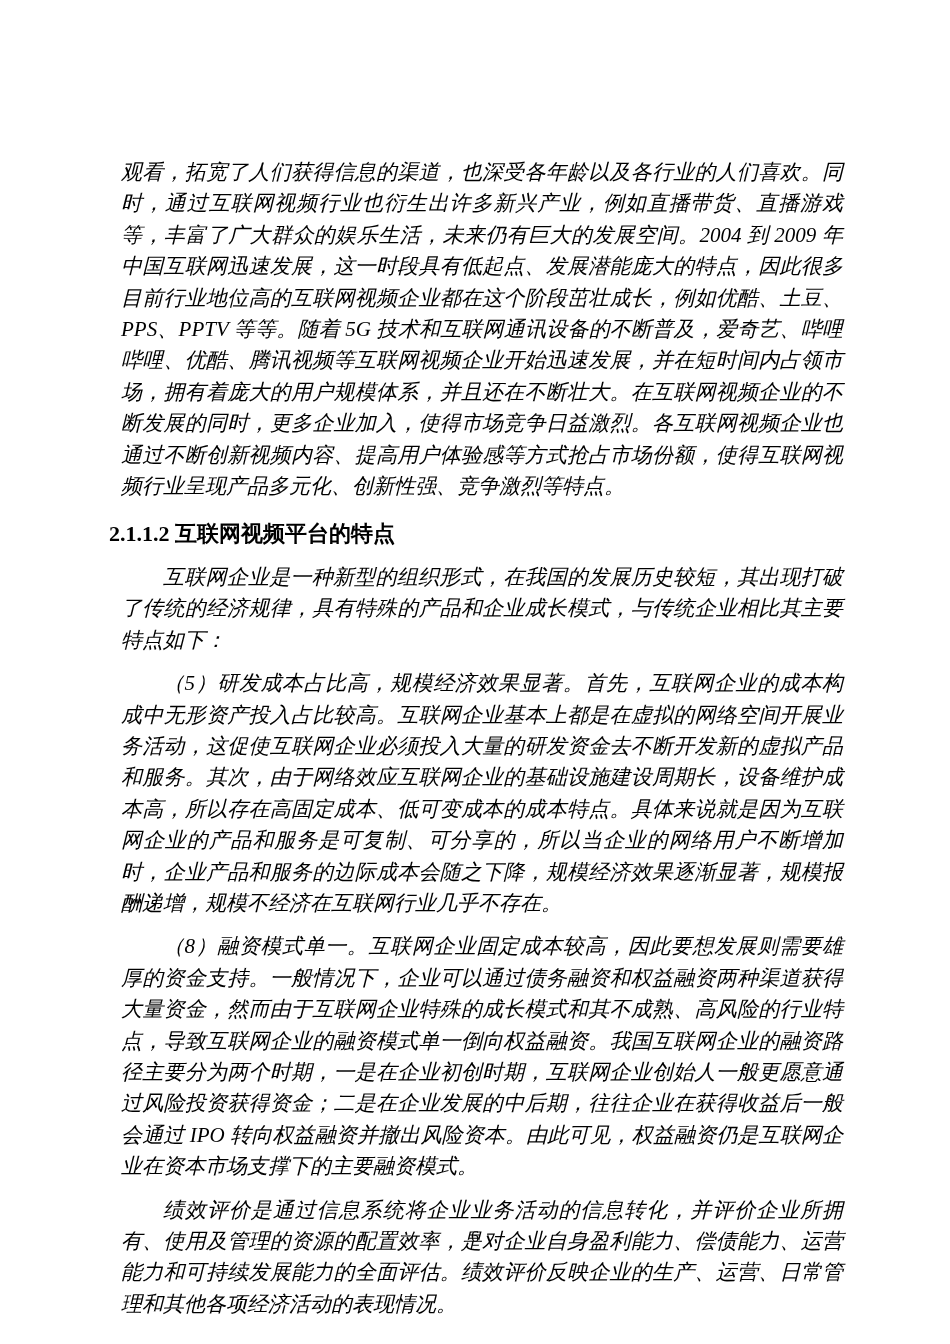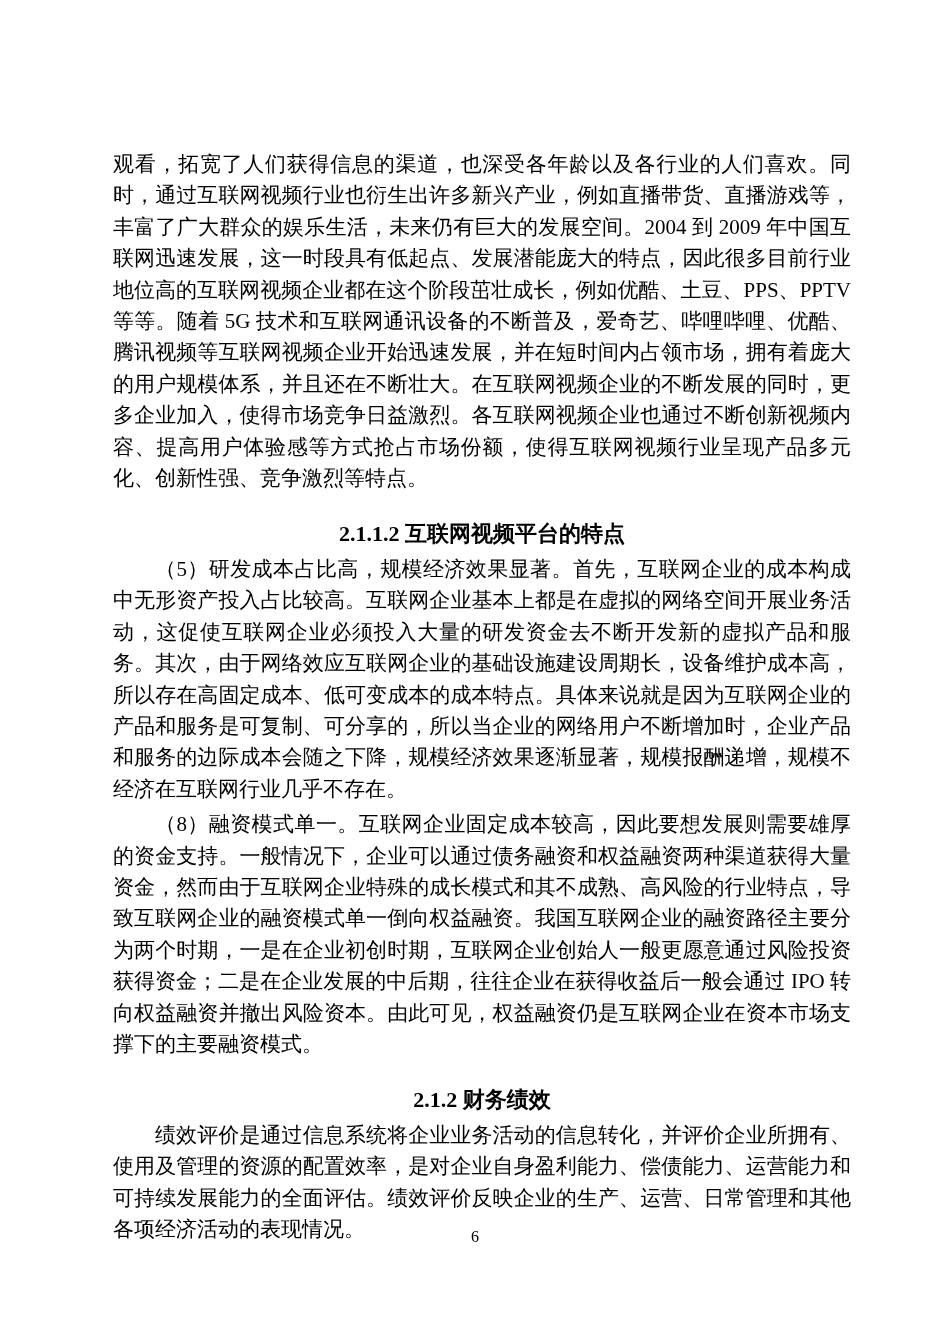--- a/index.html
+++ b/index.html
@@ -21,33 +21,34 @@
     position: absolute;
     left: 109px;
     top: 145px;
     width: 746px;
     font-size: 21px;
     line-height: 31.4px;
     text-align: justify;
     text-justify: inter-character;
   }
   .para {
-    margin: 4px;
+    margin: 12px;
     text-indent: 2em;
+    font-style: italic;
   }
   .para.no-indent {
     text-indent: 0;
   }
   .heading {
-    margin: 24px 0 4px 0;
+    margin: 16px 0 4px 0;
     font-size: 22px;
     font-weight: bold;
     line-height: 31.4px;
     text-indent: 0;
-    text-align: center;
+    text-align: left;
   }
   .page-footer {
     position: absolute;
     left: 0;
     top: 1228px;
     width: 950px;
     text-align: center;
   }
   .page-number {
     font-size: 16px;
@@ -57,27 +58,27 @@
 </style>
 </head>
 <body>
 
 <div class="page">
   <main class="text-block">
     <p class="para no-indent">观看，拓宽了人们获得信息的渠道，也深受各年龄以及各行业的人们喜欢。同时，通过互联网视频行业也衍生出许多新兴产业，例如直播带货、直播游戏等，丰富了广大群众的娱乐生活，未来仍有巨大的发展空间。2004 到 2009 年中国互联网迅速发展，这一时段具有低起点、发展潜能庞大的特点，因此很多目前行业地位高的互联网视频企业都在这个阶段茁壮成长，例如优酷、土豆、PPS、PPTV 等等。随着 5G 技术和互联网通讯设备的不断普及，爱奇艺、哔哩哔哩、优酷、腾讯视频等互联网视频企业开始迅速发展，并在短时间内占领市场，拥有着庞大的用户规模体系，并且还在不断壮大。在互联网视频企业的不断发展的同时，更多企业加入，使得市场竞争日益激烈。各互联网视频企业也通过不断创新视频内容、提高用户体验感等方式抢占市场份额，使得互联网视频行业呈现产品多元化、创新性强、竞争激烈等特点。</p>
 
     <h3 class="heading">2.1.1.2 互联网视频平台的特点</h3>
 
+    <p class="para">互联网企业是一种新型的组织形式，在我国的发展历史较短，其出现打破了传统的经济规律，具有特殊的产品和企业成长模式，与传统企业相比其主要特点如下：</p>
 
     <p class="para">（5）研发成本占比高，规模经济效果显著。首先，互联网企业的成本构成中无形资产投入占比较高。互联网企业基本上都是在虚拟的网络空间开展业务活动，这促使互联网企业必须投入大量的研发资金去不断开发新的虚拟产品和服务。其次，由于网络效应互联网企业的基础设施建设周期长，设备维护成本高，所以存在高固定成本、低可变成本的成本特点。具体来说就是因为互联网企业的产品和服务是可复制、可分享的，所以当企业的网络用户不断增加时，企业产品和服务的边际成本会随之下降，规模经济效果逐渐显著，规模报酬递增，规模不经济在互联网行业几乎不存在。</p>
 
     <p class="para">（8）融资模式单一。互联网企业固定成本较高，因此要想发展则需要雄厚的资金支持。一般情况下，企业可以通过债务融资和权益融资两种渠道获得大量资金，然而由于互联网企业特殊的成长模式和其不成熟、高风险的行业特点，导致互联网企业的融资模式单一倒向权益融资。我国互联网企业的融资路径主要分为两个时期，一是在企业初创时期，互联网企业创始人一般更愿意通过风险投资获得资金；二是在企业发展的中后期，往往企业在获得收益后一般会通过 IPO 转向权益融资并撤出风险资本。由此可见，权益融资仍是互联网企业在资本市场支撑下的主要融资模式。</p>
 
 
-    <h3 class="heading">2.1.2 财务绩效</h3>
 
     <p class="para">绩效评价是通过信息系统将企业业务活动的信息转化，并评价企业所拥有、使用及管理的资源的配置效率，是对企业自身盈利能力、偿债能力、运营能力和可持续发展能力的全面评估。绩效评价反映企业的生产、运营、日常管理和其他各项经济活动的表现情况。</p>
   </main>
 
   <footer class="page-footer">
     <span class="page-number">6</span>
   </footer>
 </div>
 
 </body></html>

